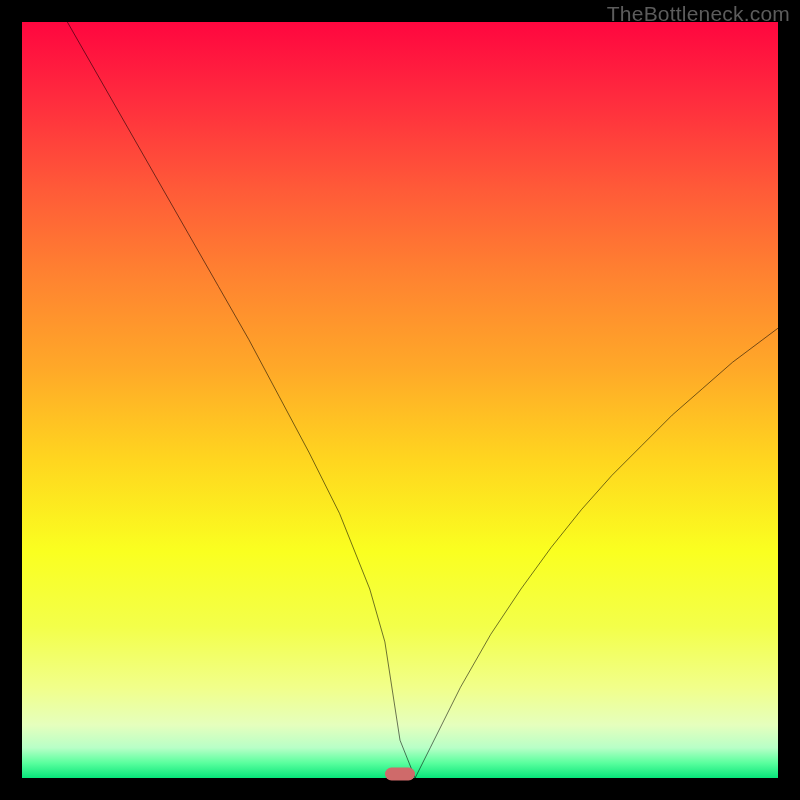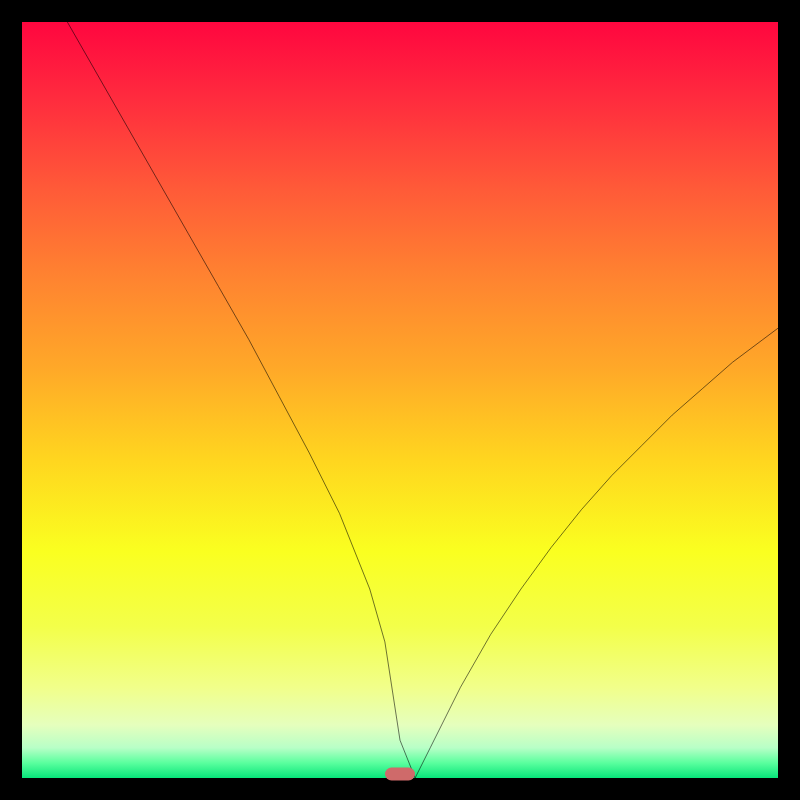--- a/index.html
+++ b/index.html
@@ -74,14 +74,15 @@
   <div class="plot-area">
 
     <svg class="curve" viewBox="0 0 100 100" preserveAspectRatio="none">
       <path id="curve-path" d="M6.00 0.00 L10.00 7.00 L14.00 14.00 L18.00 21.00 L22.00 28.00 L26.00 35.00 L30.00 42.00 L34.00 49.50 L38.00 57.00 L42.00 65.00 L46.00 75.00 L48.00 82.00 L50.00 95.00 L52.00 100.00 L54.00 96.00 L58.00 88.00 L62.00 81.00 L66.00 75.00 L70.00 69.50 L74.00 64.50 L78.00 60.00 L82.00 56.00 L86.00 52.00 L90.00 48.50 L94.00 45.00 L98.00 42.00 L100.00 40.50" fill="none" stroke="#000" stroke-width="0.55" vector-effect="non-scaling-stroke"></path>
     </svg>
 
     <div class="marker" id="min-marker" style="left: 378px; top: 752px;"></div>
 
   </div>
 
+  <div class="watermark">TheBottleneck.com</div>
 
 </div>
 
 </body></html>

